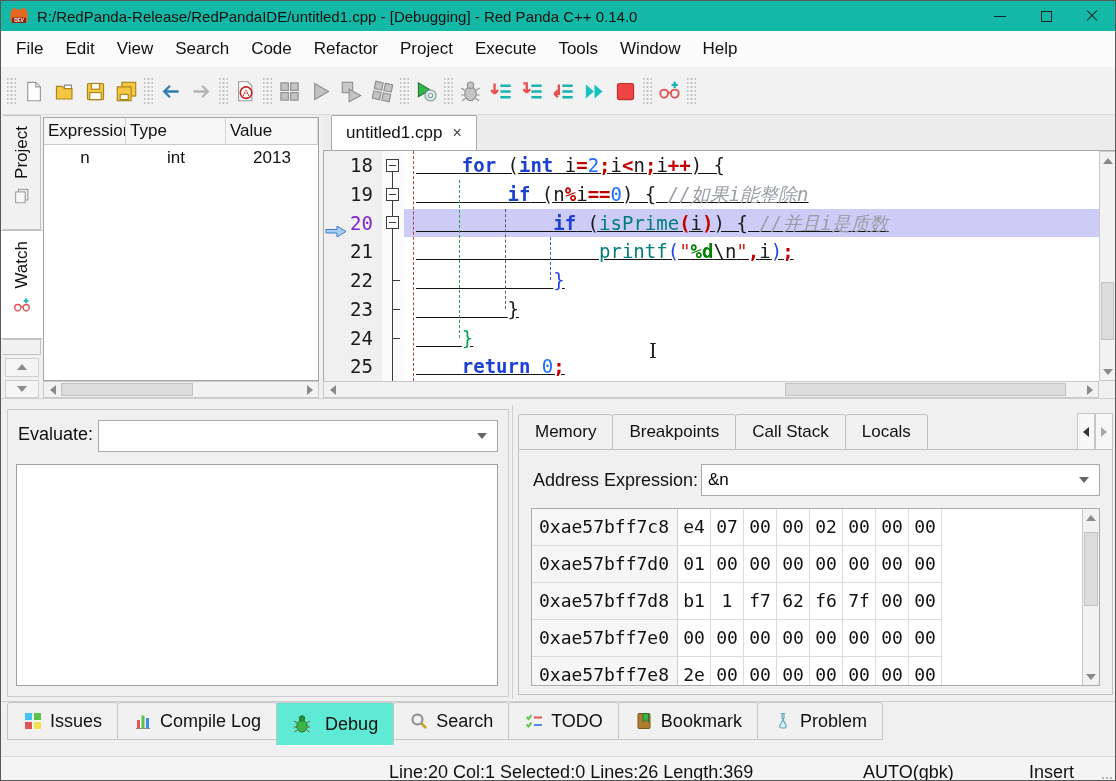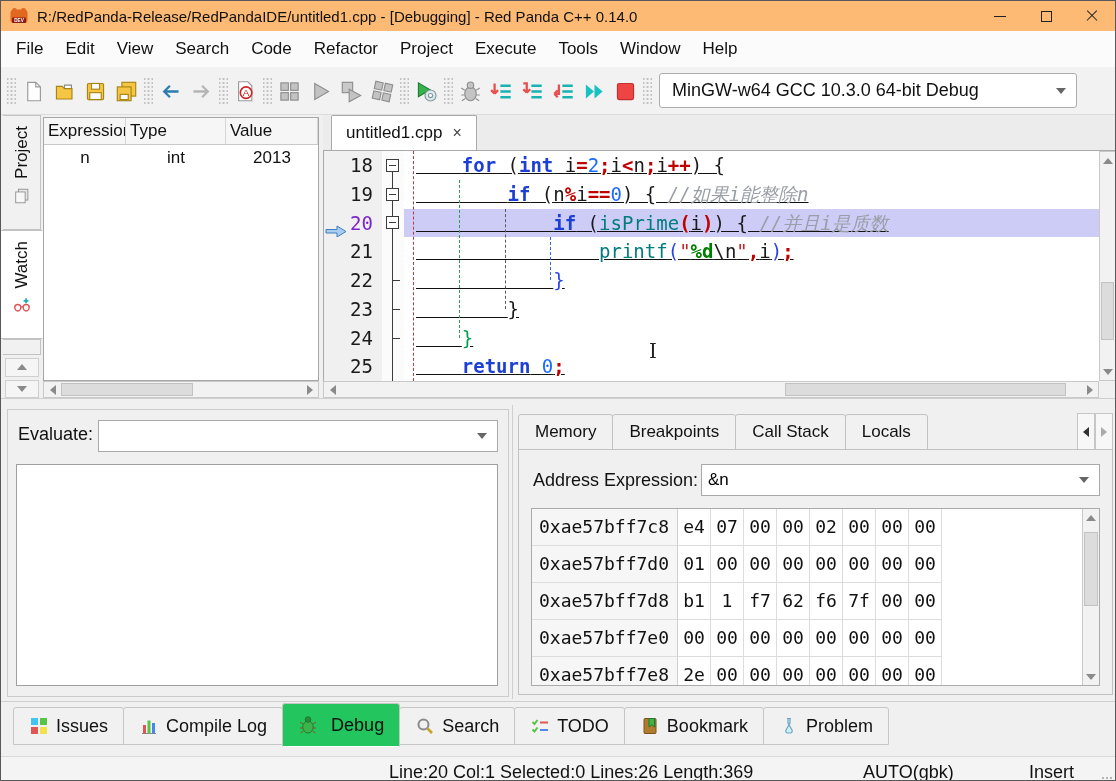--- a/index.html
+++ b/index.html
@@ -2,21 +2,21 @@
 <html><head>
 <meta charset="utf-8">
 <style>
   html,body{margin:0;padding:0;background:#fff;}
   *{box-sizing:border-box;}
   .window{position:relative;width:1116px;height:781px;border:1px solid #585858;
     background:#f0f0f0;overflow:hidden;font-family:"Liberation Sans",sans-serif;color:#111;}
   .abs{position:absolute;}
 
   
-  #titlebar{left:0;top:0;width:100%;height:30px;background:#fdba74;display:flex;align-items:center;}
+  #titlebar{left:0;top:0;width:100%;height:30px;background:#14b8a6;display:flex;align-items:center;}
   #app-icon{width:20px;height:20px;margin:0 8px 0 8px;flex:none;}
   #title-text{font-size:15px;white-space:nowrap;}
   #win-controls{margin-left:auto;display:flex;height:100%;}
   .wc{width:46px;height:100%;display:flex;align-items:center;justify-content:center;}
   .wc-min{width:12px;height:0;border-bottom:1.4px solid #222;display:block;}
   .wc-max{width:11px;height:11px;border:1.4px solid #222;display:block;}
   .wc-x{position:relative;width:14px;height:14px;display:block;}
   .wc-x::before,.wc-x::after{content:"";position:absolute;left:0;top:6px;width:14px;height:1.4px;background:#222;}
   .wc-x::before{transform:rotate(45deg);} .wc-x::after{transform:rotate(-45deg);}
 
@@ -117,24 +117,24 @@
   .mrow{display:flex;height:37px;line-height:36px;}
   .maddr{width:146px;flex:none;background:#f6f6f6;border-right:1px solid #cfcfcf;border-bottom:1px solid #dcdcdc;
     font-family:"DejaVu Sans Mono",monospace;font-size:18px;padding-left:7px;}
   .mbyte{width:33px;flex:none;border-right:1px solid #dcdcdc;border-bottom:1px solid #dcdcdc;
     font-family:"DejaVu Sans Mono",monospace;font-size:18px;text-align:center;}
   #mem-vscroll{position:absolute;right:0;top:0;width:17px;height:100%;background:#f2f2f2;border-left:1px solid #c9c9c9;
     display:flex;flex-direction:column;}
   #mem-vscroll .sb-btn{width:100%;height:17px;}
 
   
-  #bottom-tabbar{left:0;top:700px;width:100%;height:46px;border-top:1px solid #cfcfcf;display:flex;align-items:flex-end;padding-left:12px;}
+  #bottom-tabbar{left:0;top:700px;width:100%;height:46px;border-top:1px solid #cfcfcf;display:flex;padding-left:6px;}
   .btab{height:38px;margin-bottom:2px;padding:0 15px;display:flex;align-items:center;gap:7px;font-size:18px;
     background:#f1f1f1;border:1px solid #c6c6c6;border-radius:3px 3px 0 0;margin-right:-1px;position:relative;}
-  .btab.active{background:#22c55e;height:44px;margin-bottom:0;z-index:2;border-bottom:1px solid #fff;gap:13px;}
+  .btab.active{background:#5eead4;height:44px;margin-bottom:0;z-index:2;border-bottom:1px solid #fff;gap:13px;}
   .btab .icon,.btab .icon svg{width:20px;height:20px;display:block;}
 
   
   #statusbar{left:0;top:746px;width:100%;height:34px;background:#f4f4f4;border-top:1px solid #d9d9d9;font-size:18px;margin-top:9px;}
   #status-caret{position:absolute;left:388px;top:5px;}
   #status-encoding{position:absolute;left:862px;top:5px;}
   #status-mode{position:absolute;left:1028px;top:5px;}
   #grip{position:absolute;right:2px;bottom:2px;width:12px;height:12px;
     background-image:radial-gradient(#b5b5b5 40%,transparent 42%);background-size:4px 4px;}
 
@@ -356,24 +356,20 @@
             <svg viewBox="0 0 20 20">
               <path d="M2 11.5c0-2 1.4-3.2 3.3-3.2s3.4 1.2 3.4 3.2-1.5 4-3.4 4S2 13.5 2 11.5z" fill="none" stroke="#e05555" stroke-width="1.6"></path>
               <path d="M11.3 11.5c0-2 1.4-3.2 3.3-3.2s3.4 1.2 3.4 3.2-1.5 4-3.4 4-3.3-2-3.3-4z" fill="none" stroke="#e05555" stroke-width="1.6"></path>
               <path d="M8.7 11h2.6" stroke="#e05555" stroke-width="1.4"></path>
               <path d="M14.5 1.5v5.4M11.8 4.2h5.4" stroke="#17b2b2" stroke-width="1.9"></path>
             </svg>
           </span>
         </div>
         <div class="tb-handle"></div>
       </div>
-    <div id="compiler-combo">
-      <span>MinGW-w64 GCC 10.3.0 64-bit Debug</span>
-      <span class="dd-arrow"></span>
-    </div>
   </div>
 
   <div class="abs" id="left-strip">
       <div class="vtab" style="height: 118px;">
         <span class="vlbl">Project</span>
         <span class="vic icon">
           <svg viewBox="0 0 20 20">
             <rect x="6" y="2.5" width="10.5" height="12" fill="#e8e8e8" stroke="#909090"></rect>
             <rect x="3" y="5.5" width="10.5" height="12" fill="#f7f7f7" stroke="#909090"></rect>
           </svg>

